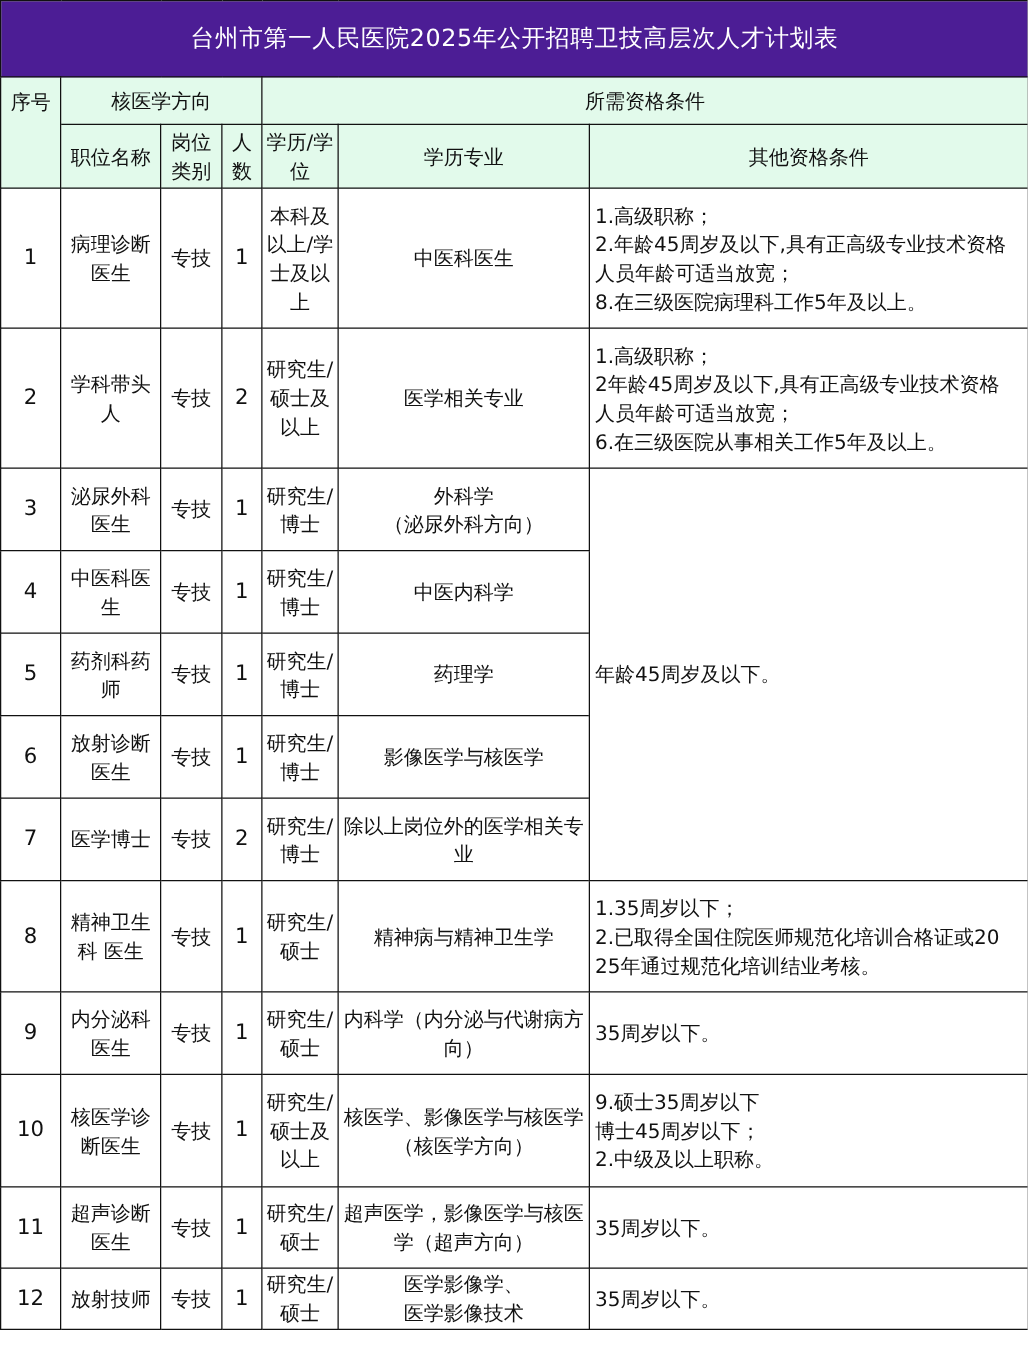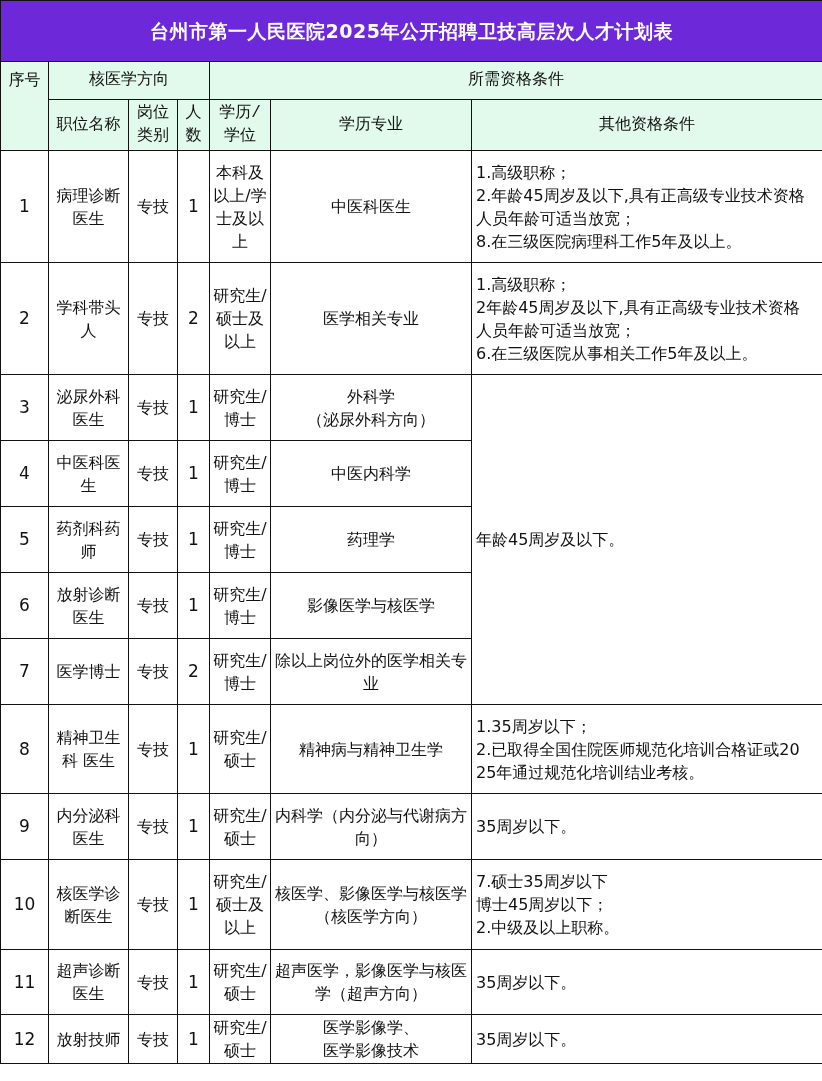--- a/index.html
+++ b/index.html
@@ -1,20 +1,20 @@
 <!DOCTYPE html>
 <html><head>
 <meta charset="utf-8">
 <style>
   html, body { margin: 0; padding: 0; background: #ffffff; }
   body { width: 822px; height: 1081px; overflow: hidden; font-family: "DejaVu Sans", "Liberation Sans", sans-serif; }
   table { border-collapse: collapse; table-layout: fixed; width: 822px; }
   td { border: 1px solid #111; padding: 0; color: #111; font-size: 16px; line-height: 23px; text-align: center; vertical-align: middle; word-break: break-all; }
-  .title { background: #6d28d9; color: #ffffff; font-weight: bold; font-size: 19px; height: 60px; letter-spacing: 0.5px; }
-  .hdr { background: #e2faeb; font-size: 16px; font-family: Liberation Mono, monospace; }
+  .title { background: #4c1d95; color: #ffffff; font-weight: normal; font-size: 19px; height: 60px; letter-spacing: 0.5px; }
+  .hdr { background: #e2faeb; font-size: 16px; }
   .left { text-align: left; padding-left: 4px; padding-right: 14px; }
   .num { font-size: 17px; }
   .cell-pad { padding: 0 3px; text-align: center; }
   .line { display: block; }
 </style>
 </head>
 <body>
 
 <table>
   <colgroup>
@@ -147,21 +147,21 @@
   </tr>
 
   <tr style="height:90px">
     <td class="num">10</td>
     <td class="cell-pad">核医学诊断医生</td>
     <td>专技</td>
     <td class="num">1</td>
     <td class="cell-pad">研究生/硕士及以上</td>
     <td class="cell-pad">核医学、影像医学与核医学（核医学方向）</td>
     <td class="left">
-      <span class="line">7.硕士35周岁以下</span>
+      <span class="line">9.硕士35周岁以下</span>
       <span class="line">博士45周岁以下；</span>
       <span class="line">2.中级及以上职称。</span>
     </td>
   </tr>
 
   <tr style="height:65px">
     <td class="num">11</td>
     <td class="cell-pad">超声诊断医生</td>
     <td>专技</td>
     <td class="num">1</td>

